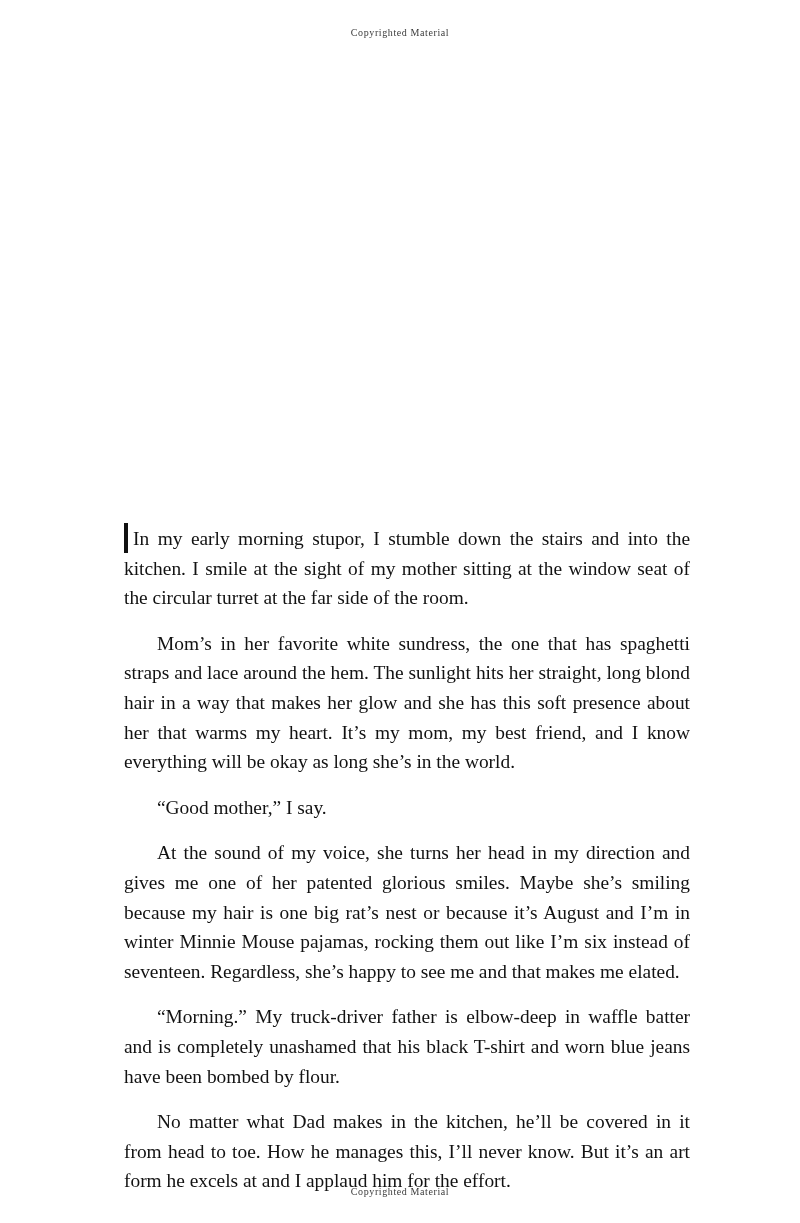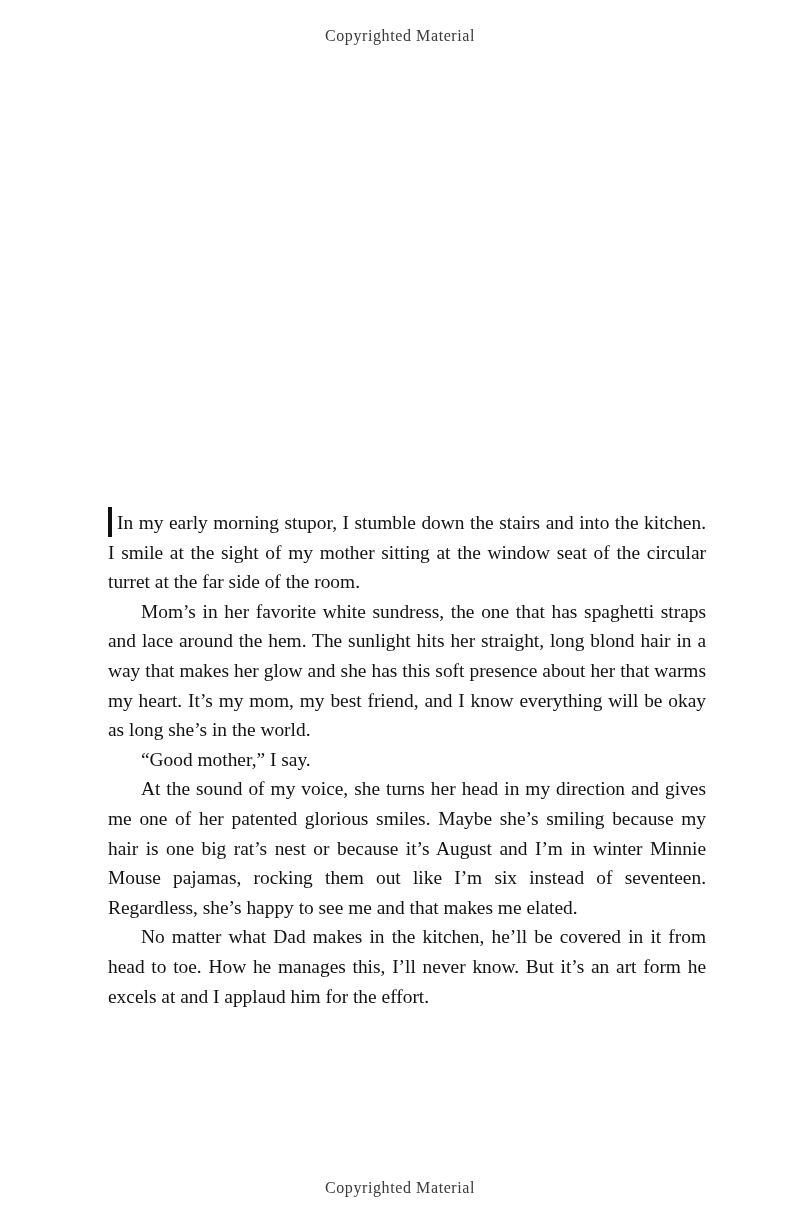--- a/index.html
+++ b/index.html
@@ -19,21 +19,21 @@
   .page {
     position: absolute;
     inset: 0;
     display: flex;
     flex-direction: column;
   }
 
   .watermark {
     text-align: center;
     font-family: "Liberation Serif", serif;
-    font-size: 16px;
+    font-size: 10px;
     letter-spacing: 0.6px;
     color: #3a3a3a;
   }
   .watermark-top {
     position: absolute;
     top: 27px;
     left: 0;
     right: 0;
   }
   .watermark-bottom {
@@ -77,21 +77,21 @@
     left: 108px;
     width: 598px;
     font-family: "Liberation Serif", serif;
     font-size: 19.4px;
     line-height: 29.6px;
     text-align: justify;
     text-justify: inter-word;
     color: #121212;
   }
   .body-text p {
-    margin: 0;
+    margin: 16px;
     text-indent: 1.7em;
     hyphens: auto;
     -webkit-hyphens: auto;
   }
   .body-text p.first {
     text-indent: 0;
     position: relative;
   }
   .dropcap {
     font-family: "Liberation Serif", serif;
@@ -115,18 +115,19 @@
 <div class="page">
 
   <div class="watermark watermark-top">Copyrighted Material</div>
 
 
   <div class="body-text">
     <p class="first"><span class="dropcap">I</span><span>n my early morning stupor, I stumble down the stairs and into the kitchen. I smile at the sight of my mother sitting at the window seat of the circular turret at the far side of the room.</span></p>
     <p>Mom’s in her favorite white sundress, the one that has spaghetti straps and lace around the hem. The sunlight hits her straight, long blond hair in a way that makes her glow and she has this soft presence about her that warms my heart. It’s my mom, my best friend, and I know everything will be okay as long she’s in the world.</p>
     <p>“Good mother,” I say.</p>
     <p>At the sound of my voice, she turns her head in my direction and gives me one of her patented glorious smiles. Maybe she’s smiling because my hair is one big rat’s nest or because it’s August and I’m in winter Minnie Mouse pajamas, rocking them out like I’m six instead of seventeen. Regardless, she’s happy to see me and that makes me elated.</p>
+    <p>“Morning.” My truck-driver father is elbow-deep in waffle batter and is completely unashamed that his black T-shirt and worn blue jeans have been bombed by flour.</p>
     <p>No matter what Dad makes in the kitchen, he’ll be covered in it from head to toe. How he manages this, I’ll never know. But it’s an art form he excels at and I applaud him for the effort.</p>
   </div>
 
   <div class="watermark watermark-bottom">Copyrighted Material</div>
 
 </div>
 
 </body></html>

